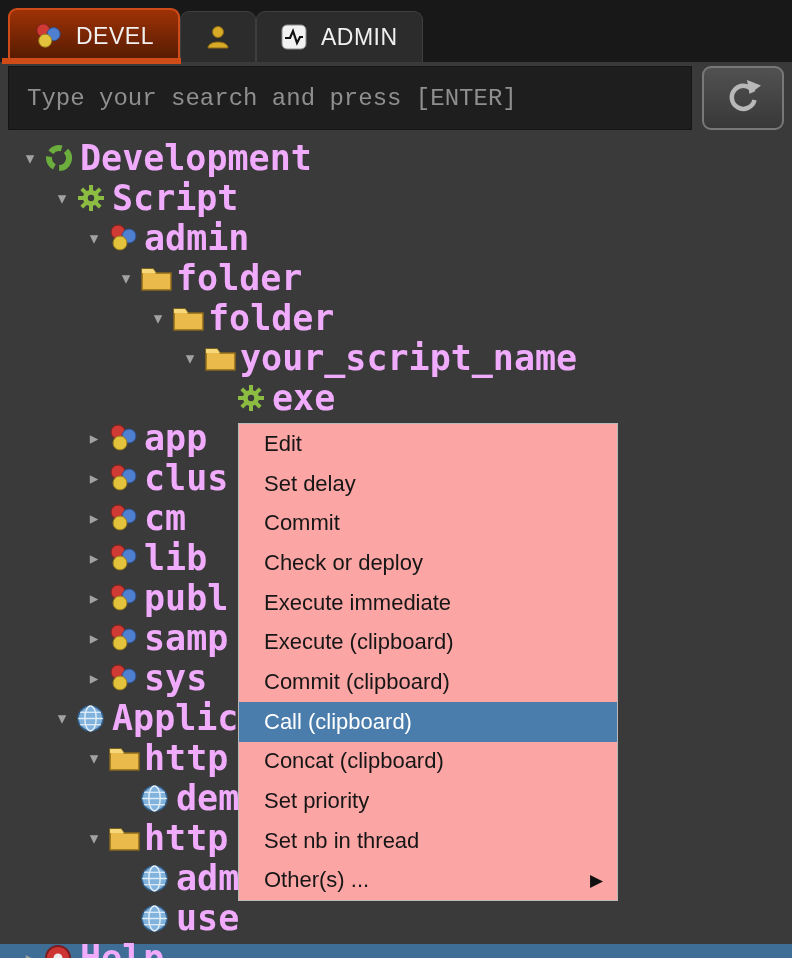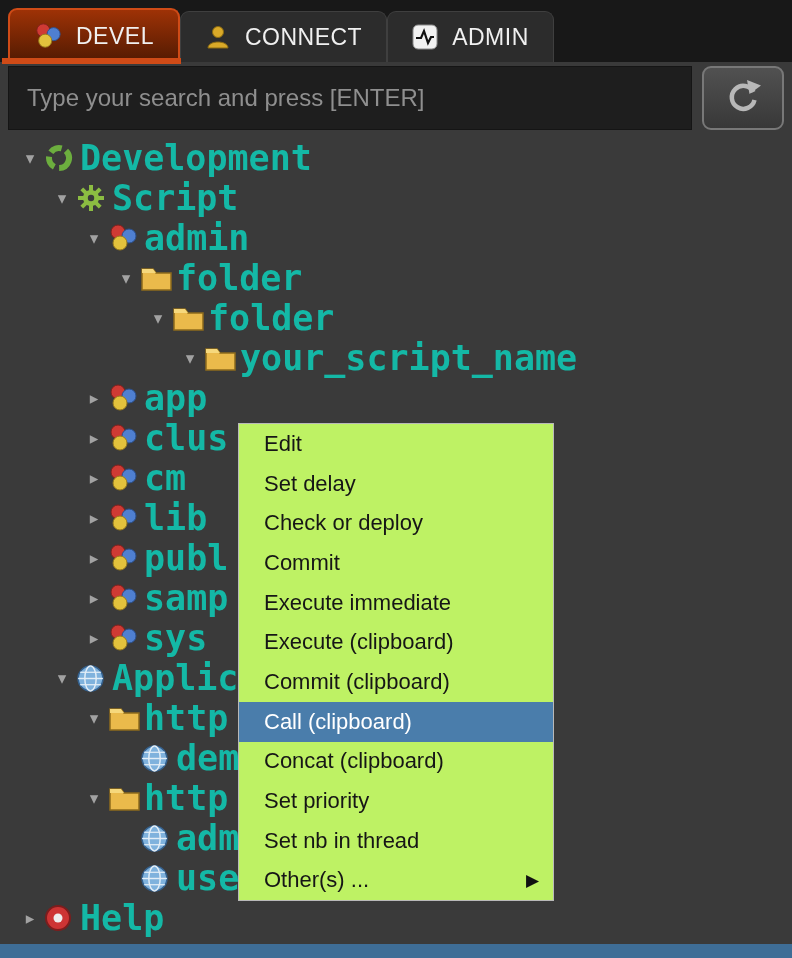--- a/index.html
+++ b/index.html
@@ -31,45 +31,45 @@
   }
   .tab .ticon{display:flex;align-items:center;}
   
   .searchbar{
     position:absolute;top:66px;left:8px;right:8px;height:64px;
     display:flex;gap:10px;z-index:3;
   }
   .search-input{
     flex:1;background:#1e1e1e;border:1px solid #151515;
     color:#dddddd;font-size:24px;padding:8px 18px;outline:none;
-    font-family:Liberation Sans, sans-serif;
+    font-family:Liberation Mono, monospace;
   }
   .search-input::placeholder{color:#8f8f8f;opacity:1;}
   .refresh-btn{
     width:78px;border-radius:9px;cursor:pointer;
     background:linear-gradient(#515151,#383838);
     border:2px solid #787878;
     display:flex;align-items:center;justify-content:center;
   }
   
   .tree{position:absolute;top:138px;left:0;right:0;z-index:2;}
   .trow{height:40px;display:flex;align-items:center;}
   .exp{
     width:28px;flex:0 0 28px;text-align:center;font-size:17px;
     color:#a2a2a2;line-height:1;
   }
   .nodeicon{width:36px;flex:0 0 36px;display:flex;align-items:center;}
   .tlabel{
     font-family:"DejaVu Sans Mono",monospace;font-weight:bold;
-    font-size:35px;color:#14b8a6;white-space:pre;line-height:1;
+    font-size:35px;color:#f0abfc;white-space:pre;line-height:1;
   }
   
   .menu{
-    position:absolute;left:238px;top:423px;width:316px;
-    background:#bef264;border:1px solid #b9b9b9;z-index:10;
+    position:absolute;left:238px;top:423px;width:380px;
+    background:#fca5a5;border:1px solid #b9b9b9;z-index:10;
     box-sizing:border-box;
   }
   .mitem{
     height:39.7px;display:flex;align-items:center;
     padding:0 14px 0 25px;font-size:22px;color:#161616;cursor:default;
   }
   .mitem.hl{background:#4a7dab;color:#ffffff;align-items:center;}
   .marrow{margin-left:auto;font-size:17px;color:#111;}
   
   .bottombar{
@@ -91,21 +91,20 @@
     </span>
     <span>DEVEL</span>
   </div>
   <div class="tab">
     <span class="ticon">
       <svg width="26" height="26" viewBox="0 0 26 26">
           <circle cx="13" cy="8" r="5.5" fill="#d9a928" stroke="#8a6a12"></circle>
           <path d="M3 24 c0-8 20-8 20 0 z" fill="#d9a928" stroke="#8a6a12"></path>
         </svg>
     </span>
-    <span>CONNECT</span>
   </div>
   <div class="tab">
     <span class="ticon">
       <svg width="26" height="26" viewBox="0 0 26 26">
           <rect x="1" y="1" width="24" height="24" rx="5" fill="#f2f2f2" stroke="#8c8c8c"></rect>
           <path d="M4 14 h5 l3-7 4 12 3-6 h3" fill="none" stroke="#111" stroke-width="2.2"></path>
         </svg>
     </span>
     <span>ADMIN</span>
   </div>
@@ -183,20 +182,36 @@
     <div class="trow" style="margin-left: 176px;">
       <span class="exp">▾</span>
       <span class="nodeicon">
         <svg width="33" height="28" viewBox="0 0 33 28">
           <path d="M2 5 h11 l3 4 h15 v17 h-29 z" fill="#eaba4b" stroke="#8d6b1c" stroke-width="1.5"></path>
           <path d="M2 5 h11 l3 4 h-14 z" fill="#f6d87c"></path>
         </svg>
       </span>
       <span class="tlabel">your_script_name</span>
     </div>
+    <div class="trow" style="margin-left: 208px;">
+      <span class="exp"></span>
+      <span class="nodeicon">
+        <svg width="30" height="30" viewBox="0 0 30 30">
+          <g stroke="#8cbd42" stroke-width="4">
+            <line x1="15" y1="2" x2="15" y2="28"></line>
+            <line x1="2" y1="15" x2="28" y2="15"></line>
+            <line x1="5.8" y1="5.8" x2="24.2" y2="24.2"></line>
+            <line x1="24.2" y1="5.8" x2="5.8" y2="24.2"></line>
+          </g>
+          <circle cx="15" cy="15" r="8" fill="#8cbd42"></circle>
+          <circle cx="15" cy="15" r="3.2" fill="#3a3a3a"></circle>
+        </svg>
+      </span>
+      <span class="tlabel">exe</span>
+    </div>
     <div class="trow" style="margin-left: 80px;">
       <span class="exp">▸</span>
       <span class="nodeicon">
         <svg width="30" height="30" viewBox="0 0 30 30">
           <circle cx="10" cy="9" r="7" fill="#cf3a34" stroke="#7e1f1c"></circle>
           <circle cx="21" cy="13" r="7" fill="#4f7fd0" stroke="#2b4f8c"></circle>
           <circle cx="12" cy="20" r="7" fill="#e3c23c" stroke="#96791c"></circle>
         </svg>
       </span>
       <span class="tlabel">app</span>
@@ -352,24 +367,24 @@
   </div>
 
 <div class="menu">
     <div class="mitem">
       <span>Edit</span>
     </div>
     <div class="mitem">
       <span>Set delay</span>
     </div>
     <div class="mitem">
+      <span>Commit</span>
+    </div>
+    <div class="mitem">
       <span>Check or deploy</span>
-    </div>
-    <div class="mitem">
-      <span>Commit</span>
     </div>
     <div class="mitem">
       <span>Execute immediate</span>
     </div>
     <div class="mitem">
       <span>Execute (clipboard)</span>
     </div>
     <div class="mitem">
       <span>Commit (clipboard)</span>
     </div>

